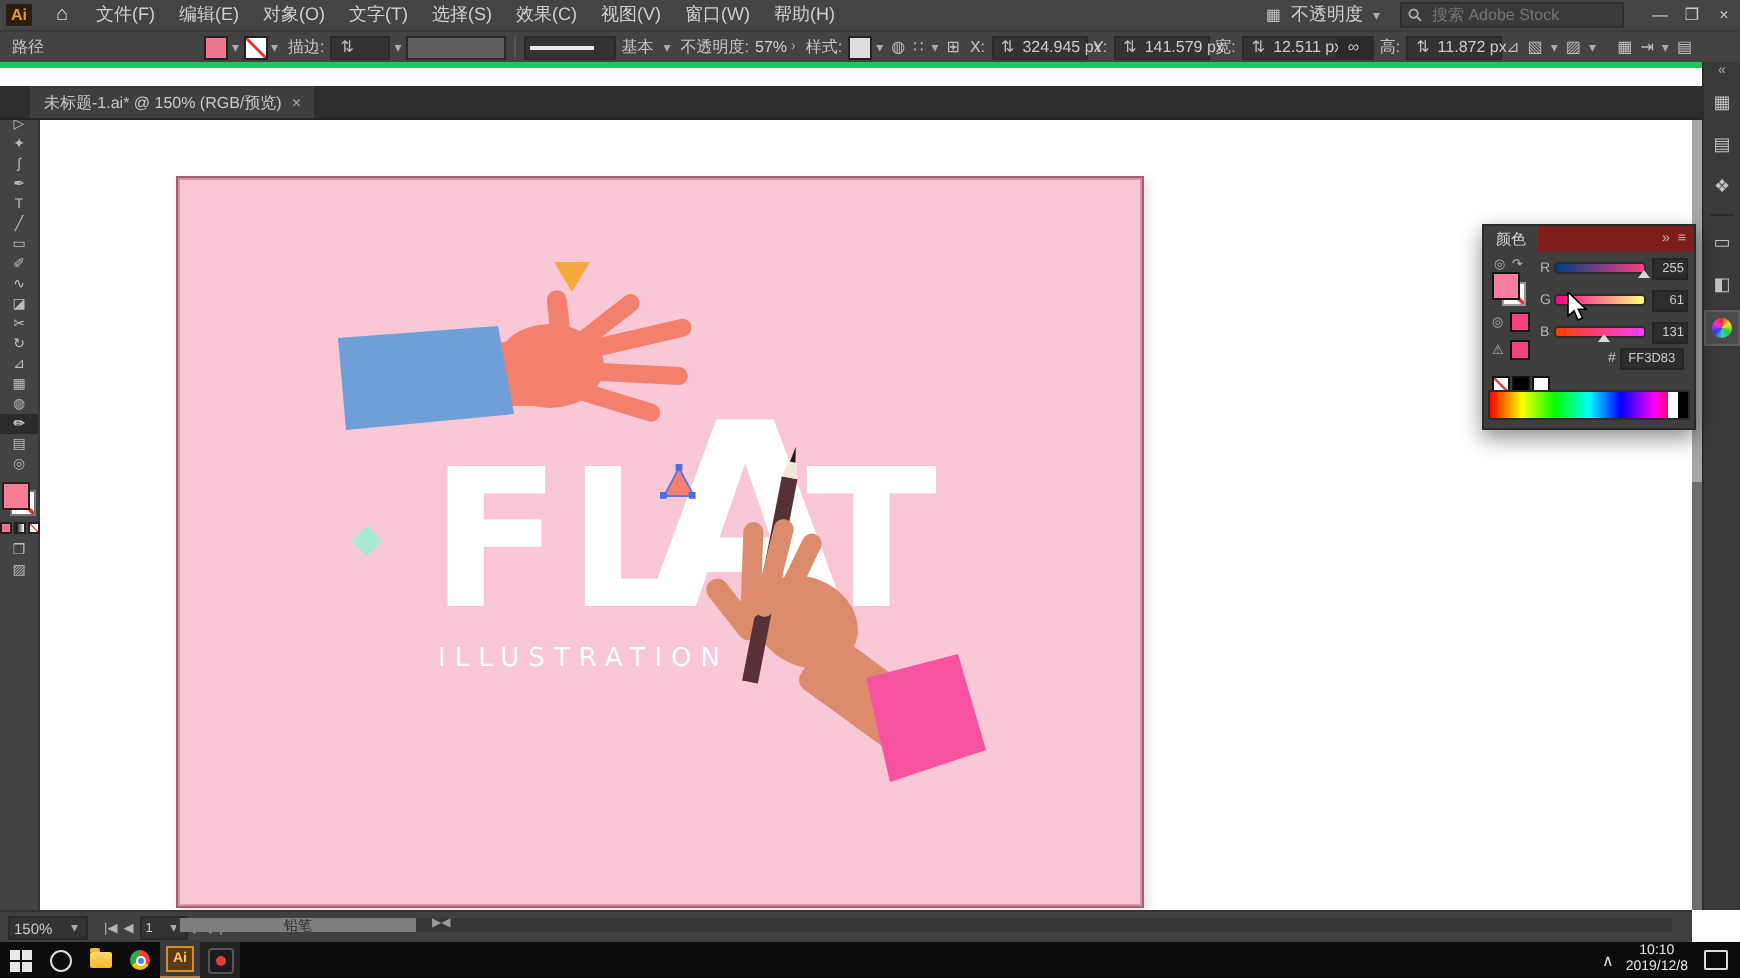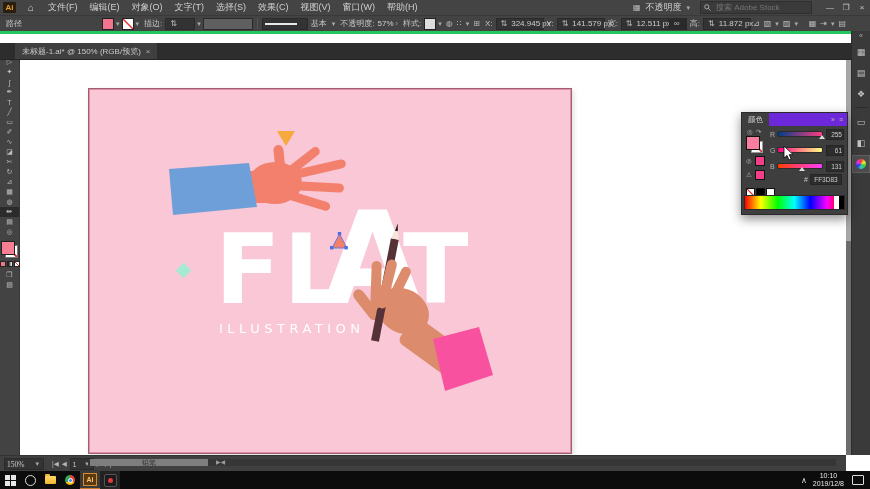--- a/index.html
+++ b/index.html
@@ -64,21 +64,21 @@
   #dock .hdr{font-size:7px;color:#aaa;height:10px;line-height:10px;}
   .dock-icon{width:16px;height:17px;display:flex;align-items:center;justify-content:center;
       font-size:9px;color:#c2c2c2;margin:2px 0;}
   .dock-div{width:12px;height:1px;background:#2c2c2c;margin:3px 0;}
   .dock-icon.active{background:#4c4c4c;border:1px solid #5f5f5f;width:16px;height:16px;}
   .wheel{width:10px;height:10px;border-radius:50%;
       background:conic-gradient(#e33,#ee3,#3c3,#3cc,#33e,#e3e,#e33);}
   
   #statusbar{top:455px;height:16px;background:#404040;border-top:1px solid #333;width:846px;
       font-size:7.5px;z-index:4;}
-  #statusbar .zoomwell{margin-left:4px;width:34px;justify-content:space-between;font-family:Liberation Serif, serif;}
+  #statusbar .zoomwell{margin-left:4px;width:34px;justify-content:space-between;}
   .navgrp{display:flex;align-items:center;gap:3px;margin-left:8px;color:#b5b5b5;font-size:6.5px;}
   .abfield{width:18px;justify-content:space-between;}
   #hscroll{position:absolute;left:88px;right:10px;top:3px;height:7px;background:#363636;}
   #hscroll .thumb{position:absolute;left:2px;top:0;width:118px;height:7px;background:#7e7e7e;
       display:flex;align-items:center;justify-content:center;color:#2c2c2c;font-size:7px;}
   #hscroll .arrows{position:absolute;left:128px;top:0;color:#9a9a9a;font-size:6px;line-height:7px;}
   
   #taskbar{top:471px;height:18px;background:#0c0c0c;color:#e8e8e8;z-index:7;}
   .tb-btn{width:20px;height:18px;display:flex;align-items:center;justify-content:center;}
   .winlogo{display:grid;grid-template-columns:5px 5px;grid-template-rows:5px 5px;gap:1px;}
@@ -98,21 +98,21 @@
   .rec-tile{width:11px;height:11px;background:#1b1b1b;border:1px solid #555;border-radius:2px;
       display:flex;align-items:center;justify-content:center;}
   .rec-dot{width:5px;height:5px;border-radius:50%;background:#e23b3b;}
   #taskbar .spring{flex:1;}
   .tray-chev{font-size:8px;color:#ddd;margin-right:6px;}
   .clock{font-size:7px;line-height:8px;text-align:center;margin-right:8px;}
   .notif{width:10px;height:8px;border:1px solid #ddd;border-radius:1px;margin-right:6px;}
   
   #colorpanel{position:absolute;left:741px;top:112px;width:105px;height:101px;background:#3e3e3e;
       border:1px solid #2a2a2a;box-shadow:0 4px 10px rgba(0,0,0,.45);z-index:10;font-size:7px;color:#c7c7c7;}
-  #colorpanel .phdr{height:13px;background:#6d28d9;display:flex;align-items:center;}
+  #colorpanel .phdr{height:13px;background:#7f1d1d;display:flex;align-items:center;}
   #colorpanel .ptab{background:#3e3e3e;height:13px;display:flex;align-items:center;padding:0 6px;
       font-size:7.5px;color:#d5d5d5;}
   #colorpanel .phdr .spring{flex:1;}
   #colorpanel .phdr .hic{margin-right:4px;font-size:7px;color:#b5b5b5;}
   .pbody{position:relative;height:87px;}
   .proxy{position:absolute;left:4px;top:10px;width:17px;height:17px;}
   .proxy .pf{position:absolute;left:0;top:0;width:12px;height:12px;background:#F87EA0;border:1px solid #111;}
   .proxy .ps{position:absolute;right:0;bottom:0;width:10px;height:10px;border:1px solid #999;
       background:linear-gradient(to top right,#fff 40%,#e03131 47%,#e03131 53%,#fff 60%);}
   .lcic{position:absolute;font-size:6.5px;color:#b5b5b5;}

